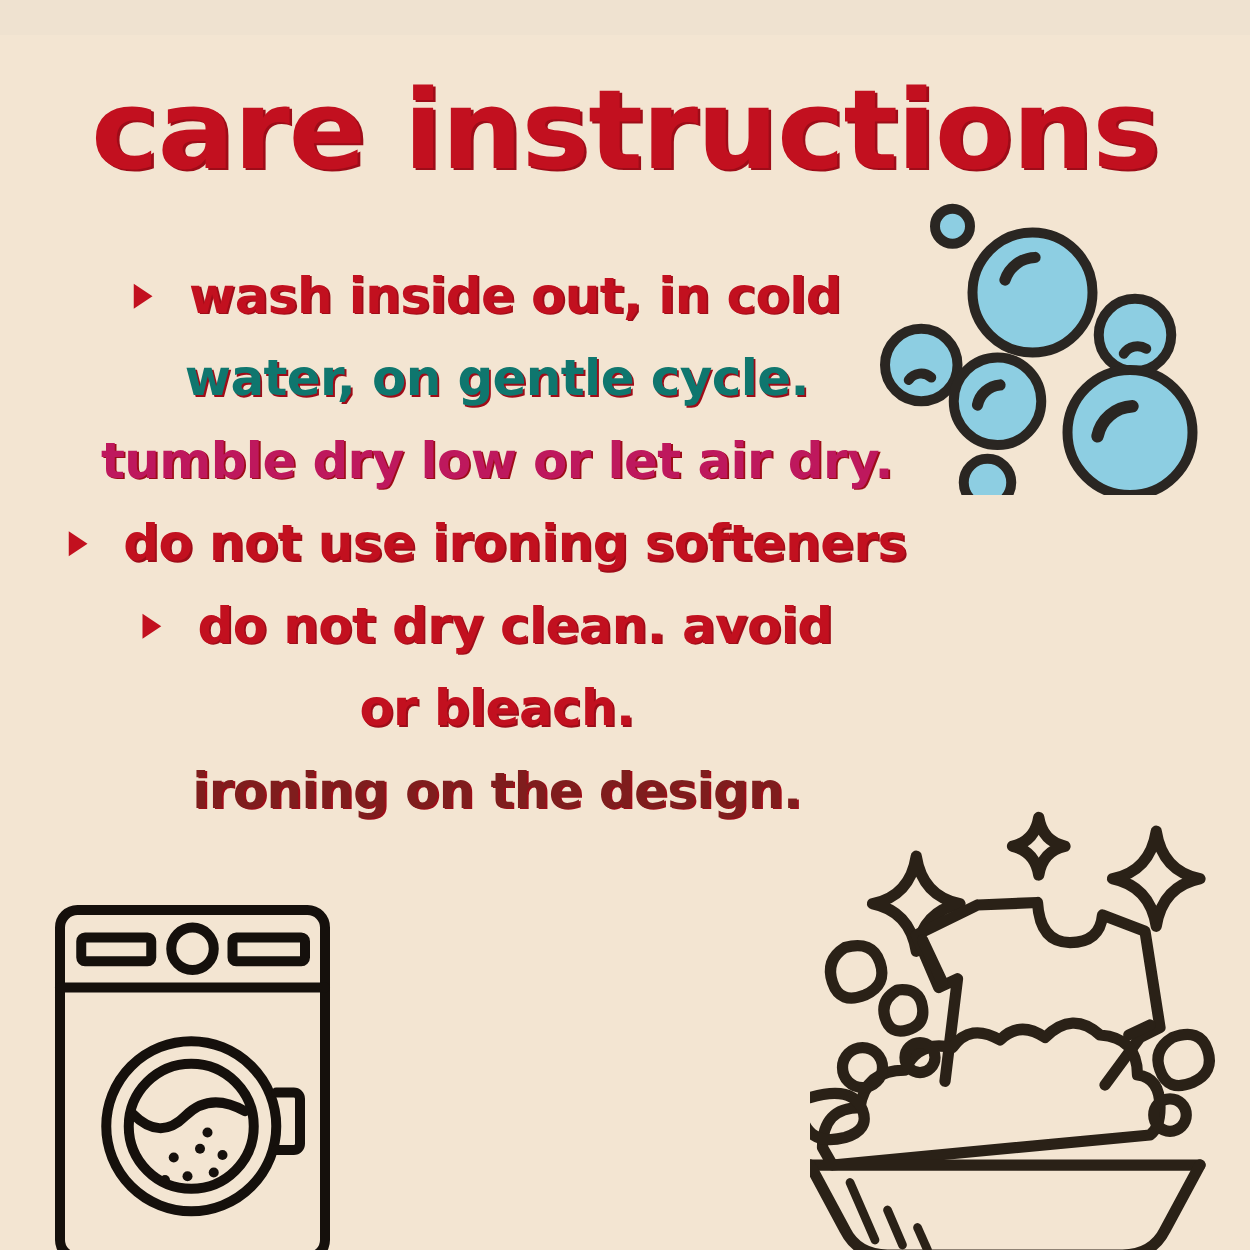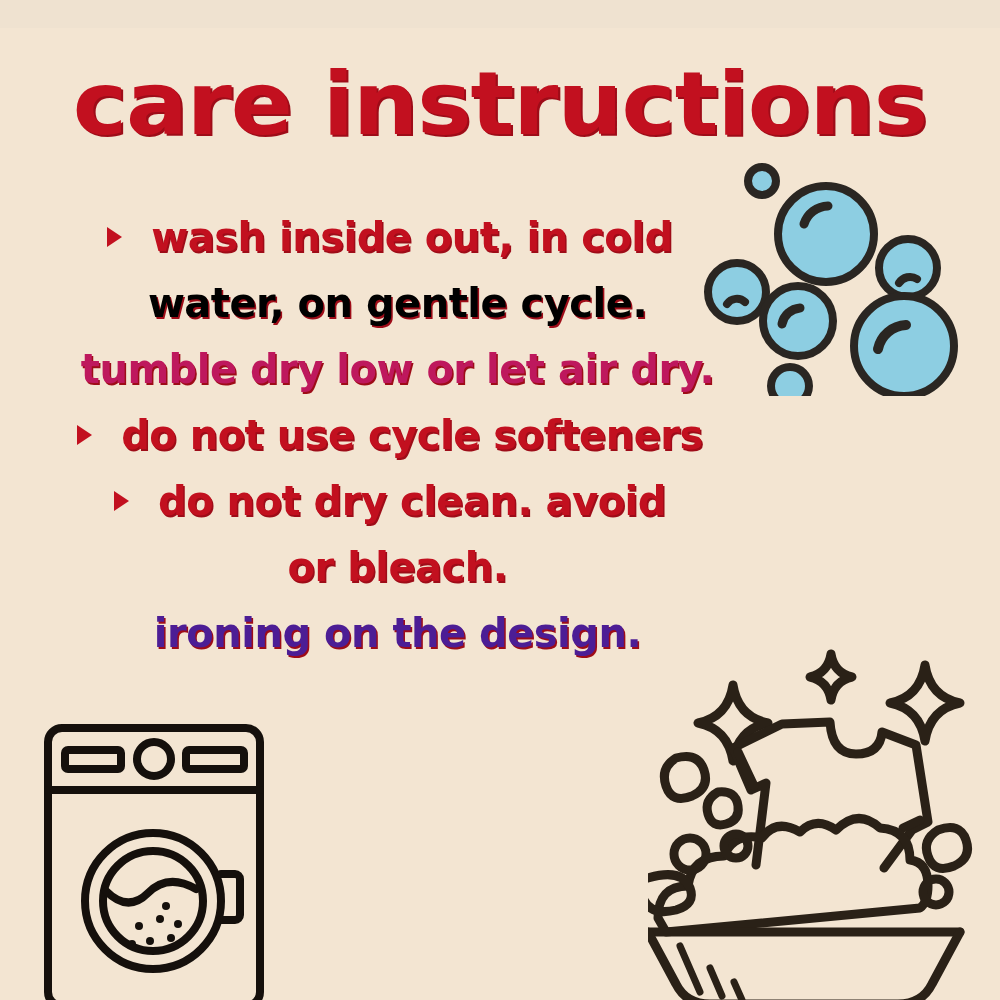--- a/index.html
+++ b/index.html
@@ -85,46 +85,46 @@
 
   <div class="title" style="color: rgb(194, 16, 31);">care instructions</div>
 
   <div class="lines">
 
     <div class="line" style="color: rgb(194, 16, 31);">
       <span class="bullet" style="border-left-color: rgb(194, 16, 31);"></span>
       <span>wash inside out, in cold</span>
     </div>
 
-    <div class="line" style="color: #000000;">
+    <div class="line" style="color: #0f766e;">
       <span class="bullet hidden" style="border-left-color: rgb(194, 16, 31);"></span>
       <span>water, on gentle cycle.</span>
     </div>
 
     <div class="line" style="color: #be185d;">
       <span class="bullet hidden" style="border-left-color: rgb(194, 16, 31);"></span>
       <span>tumble dry low or let air dry.</span>
     </div>
 
     <div class="line" style="color: rgb(194, 16, 31);">
       <span class="bullet" style="border-left-color: rgb(194, 16, 31);"></span>
-      <span>do not use cycle softeners</span>
+      <span>do not use ironing softeners</span>
     </div>
 
     <div class="line" style="color: rgb(194, 16, 31);">
       <span class="bullet" style="border-left-color: rgb(194, 16, 31);"></span>
       <span>do not dry clean. avoid</span>
     </div>
 
     <div class="line" style="color: rgb(194, 16, 31);">
       <span class="bullet hidden" style="border-left-color: rgb(194, 16, 31);"></span>
       <span>or bleach.</span>
     </div>
 
-    <div class="line" style="color: #4c1d95;">
+    <div class="line" style="color: #7f1d1d;">
       <span class="bullet hidden" style="border-left-color: rgb(194, 16, 31);"></span>
       <span>ironing on the design.</span>
     </div>
 
   </div>
 
   <svg id="bubbles-art" class="art" width="280" height="250" viewBox="0 0 280 250">
     <g fill="#8DCEE2" stroke="#2A2622" stroke-width="8" stroke-linecap="round">
 
       <circle cx="62" cy="35" r="14"></circle>

